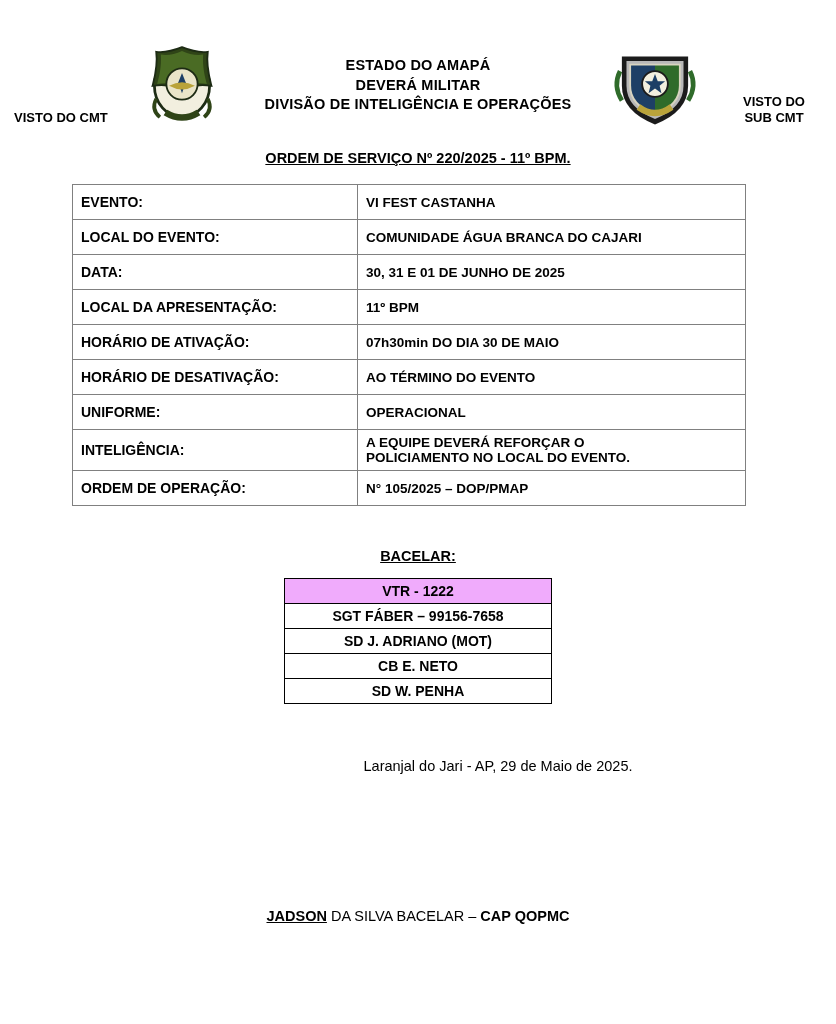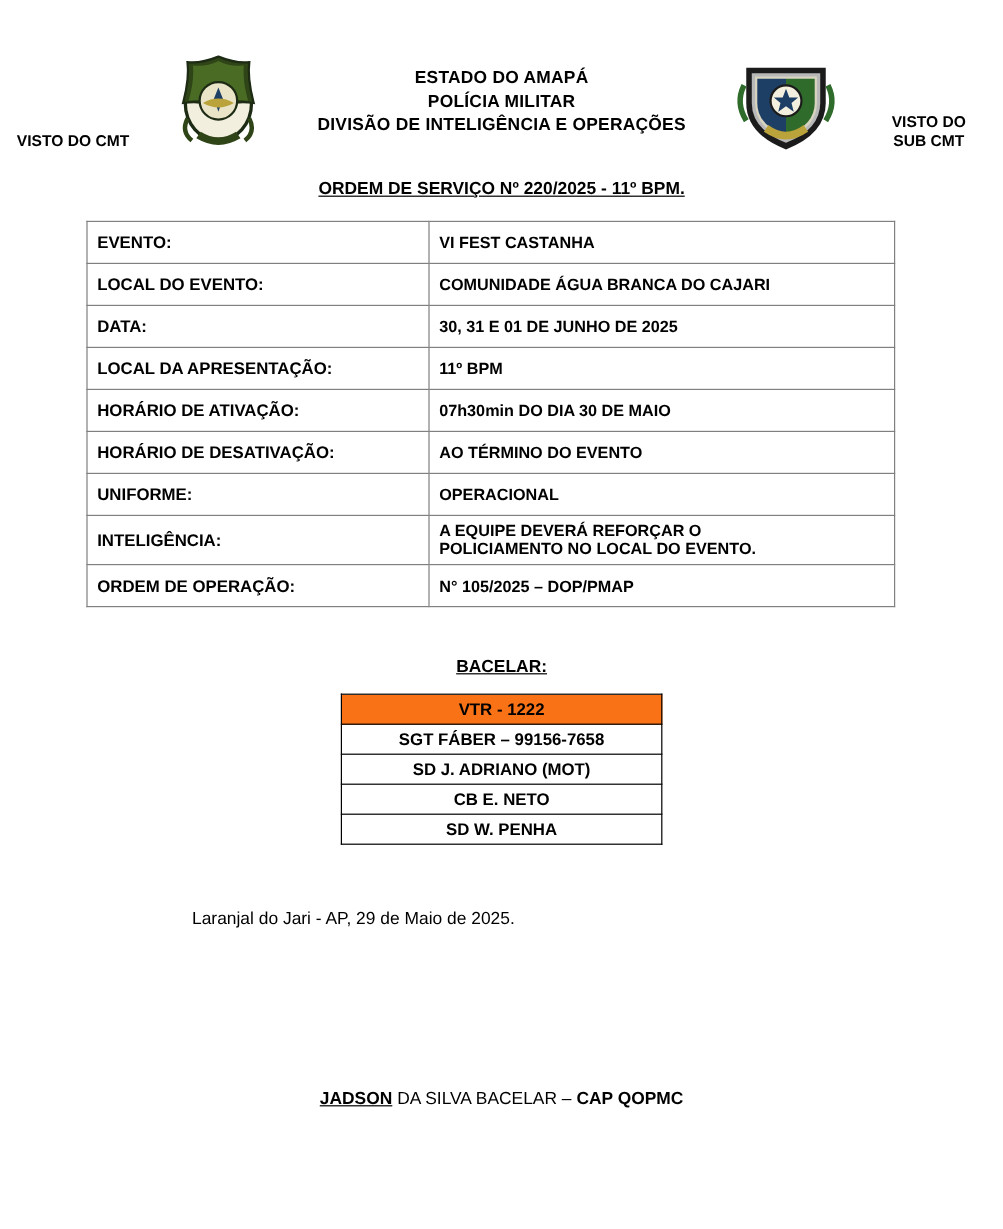--- a/index.html
+++ b/index.html
@@ -108,30 +108,30 @@
   }
   table.efetivo-table td {
     border: 1px solid #000000;
     text-align: center;
     font-size: 14px;
     font-weight: bold;
     padding: 3px 4px;
     height: 18px;
   }
   table.efetivo-table td.vtr-head {
-    background: #f97316;
+    background: #f0abfc;
   }
 
   
   .place-date {
     position: absolute;
     top: 758px;
     left: 0;
     width: 836px;
-    text-align: left;
+    text-align: center;
     font-size: 14.5px;
     padding-left: 160px;
     box-sizing: border-box;
   }
   .signature {
     position: absolute;
     top: 905px;
     left: 0;
     width: 836px;
     text-align: center;
@@ -157,21 +157,21 @@
       <circle cx="50" cy="50" r="17" fill="#e9e4c8" stroke="#1d2b14" stroke-width="2"></circle>
       <path d="M50 38 L54 48 L50 60 L46 48 Z" fill="#1d3f66"></path>
       <path d="M36 52 Q50 44 64 52 Q50 60 36 52 Z" fill="#b9a33a"></path>
       <path d="M30 84 Q50 96 70 84 L66 78 Q50 88 34 78 Z" fill="#2f4417"></path>
       <path d="M22 66 Q16 78 26 86" stroke="#2f4417" stroke-width="4" fill="none"></path>
       <path d="M78 66 Q84 78 74 86" stroke="#2f4417" stroke-width="4" fill="none"></path>
     </svg>
 
     <div class="title-block">
       <div>ESTADO DO AMAPÁ</div>
-      <div>POLÍCIA MILITAR</div>
+      <div>DEVERÁ MILITAR</div>
       <div>DIVISÃO DE INTELIGÊNCIA E OPERAÇÕES</div>
     </div>
 
     <svg class="crest" viewBox="0 0 100 100">
       <path d="M14 20 L86 20 L86 52 Q86 80 50 94 Q14 80 14 52 Z" fill="#1b1b1b"></path>
       <path d="M19 25 L81 25 L81 52 Q81 76 50 88 Q19 76 19 52 Z" fill="#b8b8b8"></path>
       <path d="M22 28 L78 28 L78 52 Q78 74 50 85 Q22 74 22 52 Z" fill="#d8d4c0"></path>
       <path d="M50 30 L50 82 Q24 72 24 52 L24 30 Z" fill="#1d3f66"></path>
       <path d="M50 30 L76 30 L76 52 Q76 72 50 82 Z" fill="#2f6b2a"></path>
       <circle cx="50" cy="50" r="14" fill="#f2efdf" stroke="#1b1b1b" stroke-width="2"></circle>

